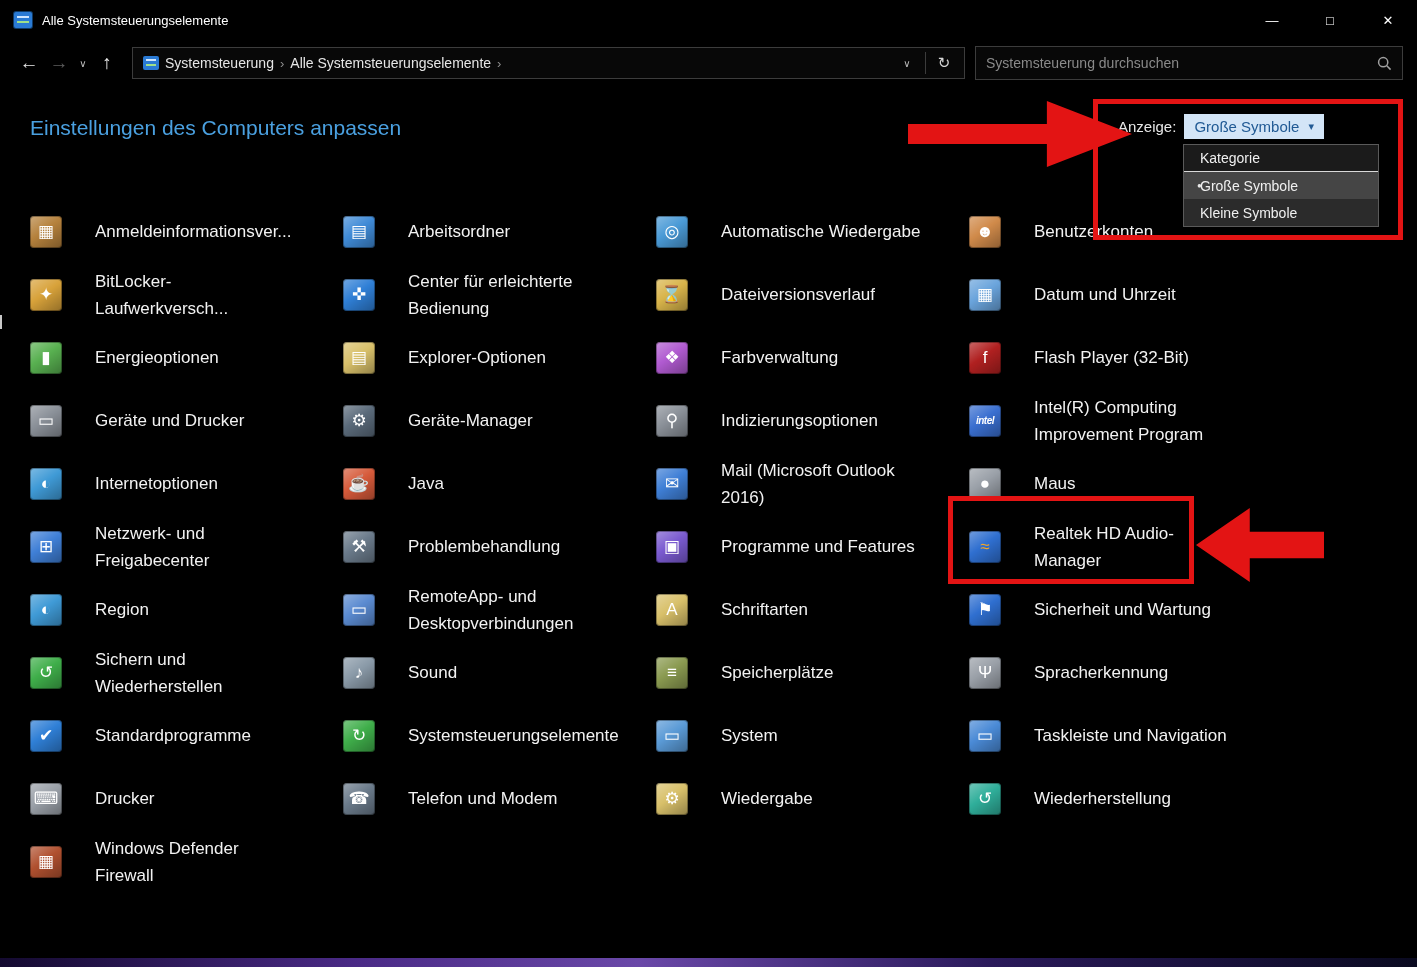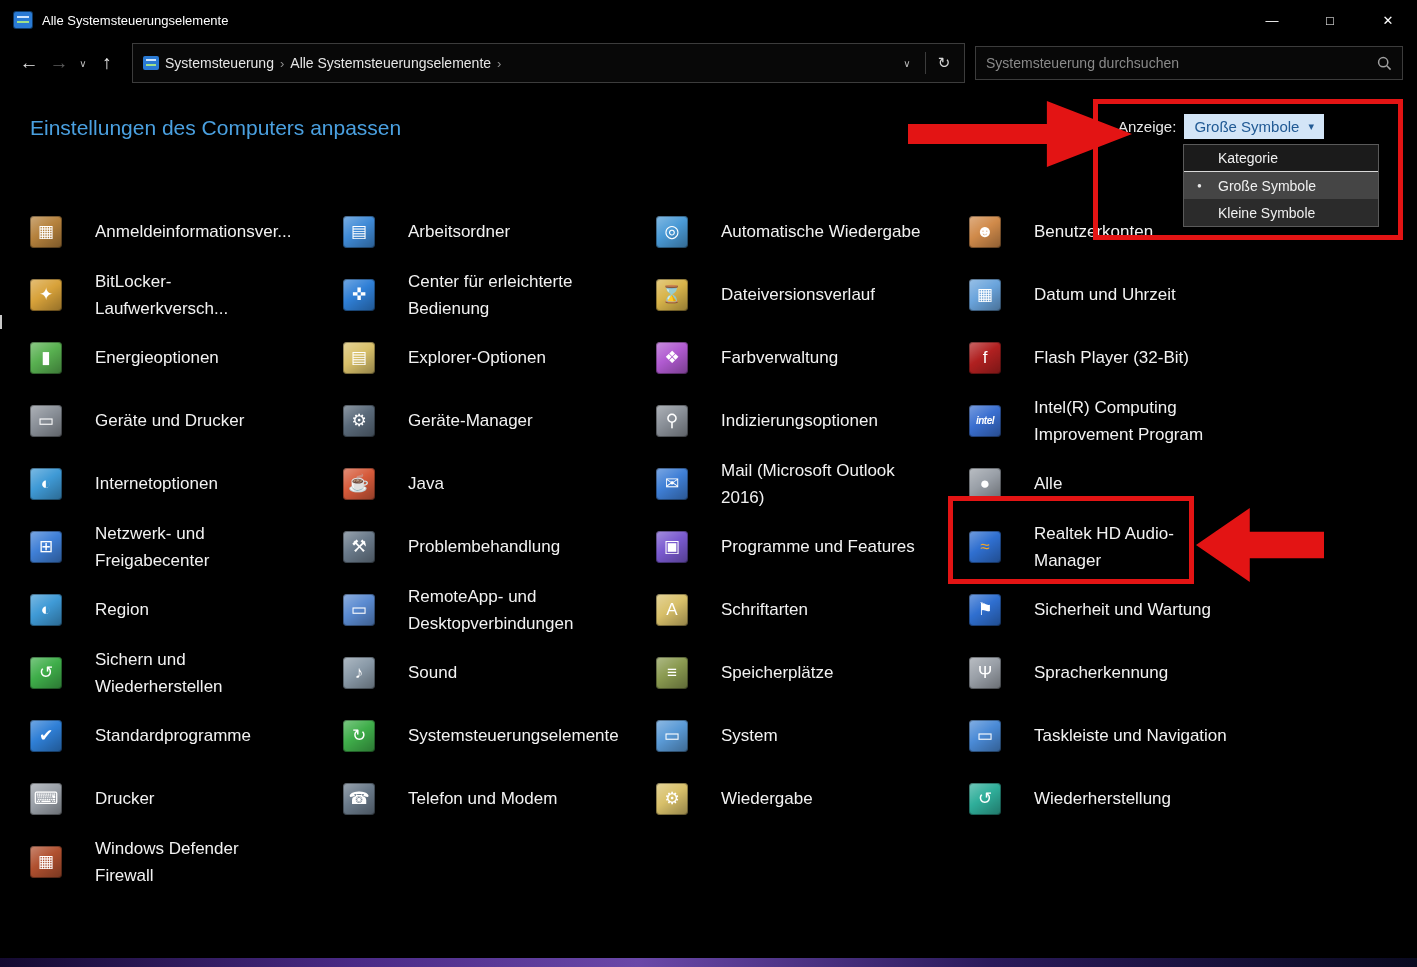--- a/index.html
+++ b/index.html
@@ -19,21 +19,21 @@
   .app-icon::after{content:"";position:absolute;left:3px;top:9px;width:12px;height:2px;background:#9fe08a;}
   .win-title{color:#fff;font-size:13px;margin-left:10px;}
   .win-controls{margin-left:auto;display:flex;height:40px;}
   .win-btn{width:58px;height:40px;color:#fff;display:flex;align-items:center;justify-content:center;font-size:13px;cursor:pointer;}
 
   
   .navbar{height:46px;display:flex;align-items:center;padding:0 14px;background:#000;}
   .nav-btn{color:#e8e8e8;font-size:19px;width:30px;text-align:center;cursor:pointer;flex:none;}
   .nav-btn.fwd{color:#5f5f5f;}
   .nav-chev{color:#bdbdbd;font-size:10px;width:18px;text-align:center;cursor:pointer;flex:none;}
-  .addressbar{height:40px;border:1px solid #3c3c3c;background:#080808;display:flex;align-items:center;margin-left:10px;flex:1;min-width:0;padding:0 6px 0 10px;}
+  .addressbar{height:32px;border:1px solid #3c3c3c;background:#080808;display:flex;align-items:center;margin-left:10px;flex:1;min-width:0;padding:0 6px 0 10px;}
   .crumb-icon{width:16px;height:14px;background:#2a7ad4;border-radius:2px;position:relative;flex:none;}
   .crumb-icon::before{content:"";position:absolute;left:3px;top:3px;width:10px;height:2px;background:#cfe6ff;}
   .crumb-icon::after{content:"";position:absolute;left:3px;top:8px;width:10px;height:2px;background:#9fe08a;}
   .crumb{color:#e6e6e6;font-size:14px;padding:0 6px;cursor:pointer;white-space:nowrap;}
   .crumb-sep{color:#8f8f8f;font-size:13px;cursor:pointer;}
   .addr-spacer{flex:1;}
   .addr-divider{width:1px;height:22px;background:#3c3c3c;margin:0 4px;}
   .addr-btn{color:#d6d6d6;font-size:15px;width:28px;text-align:center;cursor:pointer;}
   .addr-btn.small{font-size:10px;color:#bdbdbd;}
   .searchbox{width:428px;height:34px;border:1px solid #3c3c3c;background:#080808;display:flex;align-items:center;margin-left:10px;flex:none;padding:0 10px;}
@@ -43,21 +43,21 @@
 
   
   .page-title{position:absolute;left:30px;top:116px;color:var(--accent);font-size:21px;font-weight:400;}
   .view-control{position:absolute;left:1118px;top:114px;display:flex;align-items:center;gap:8px;z-index:5;}
   .view-label{color:#e8e8e8;font-size:15px;}
   .view-btn{background:var(--vbtn-bg);color:var(--vbtn-fg);font-size:15px;padding:4px 10px;display:flex;align-items:center;gap:9px;cursor:pointer;}
   .view-btn .caret{font-size:11px;}
 
   
   .view-menu{position:absolute;left:1183px;top:144px;width:196px;background:#202020;border:1px solid #5a5a5a;z-index:6;}
-  .menu-item{height:27px;display:flex;align-items:center;padding-left:34px;color:#f0f0f0;font-size:14px;position:relative;cursor:pointer;background:#1b1b1b;}
+  .menu-item{height:27px;display:flex;align-items:center;padding-left:16px;color:#f0f0f0;font-size:14px;position:relative;cursor:pointer;background:#1b1b1b;}
   .menu-item.first{border-bottom:1px solid #d9d9d9;}
   .menu-item.selected{background:#454545;}
   .menu-item.last{background:#2b2b2b;}
   .menu-bullet{position:absolute;left:13px;top:9px;font-size:8px;color:#e8e8e8;}
 
   
   .items-grid{position:absolute;left:30px;top:200px;display:grid;grid-template-columns:repeat(4,313px);grid-auto-rows:63px;z-index:1;}
   .item{display:flex;align-items:center;gap:17px;cursor:pointer;}
   .item-icon{width:32px;height:32px;flex:none;border-radius:4px;display:flex;align-items:center;justify-content:center;font-size:17px;color:#fff;background-image:linear-gradient(145deg,rgba(255,255,255,.32),rgba(255,255,255,0) 45%,rgba(0,0,0,.32));box-shadow:inset 0 0 0 1px rgba(0,0,0,.35);}
   .item-icon.txt{font-size:10px;font-style:italic;font-weight:bold;letter-spacing:-0.5px;}
@@ -211,21 +211,21 @@
     <div class="item">
       <span class="item-icon" style="background-color: rgb(214, 90, 58);">☕</span>
       <span class="item-label">Java</span>
     </div>
     <div class="item">
       <span class="item-icon" style="background-color: rgb(63, 127, 214);">✉</span>
       <span class="item-label">Mail (Microsoft Outlook 2016)</span>
     </div>
     <div class="item">
       <span class="item-icon" style="background-color: rgb(154, 160, 168);">●</span>
-      <span class="item-label">Alle</span>
+      <span class="item-label">Maus</span>
     </div>
     <div class="item">
       <span class="item-icon" style="background-color: rgb(63, 127, 214);">⊞</span>
       <span class="item-label">Netzwerk- und Freigabecenter</span>
     </div>
     <div class="item">
       <span class="item-icon" style="background-color: rgb(106, 122, 138);">⚒</span>
       <span class="item-label">Problembehandlung</span>
     </div>
     <div class="item">

